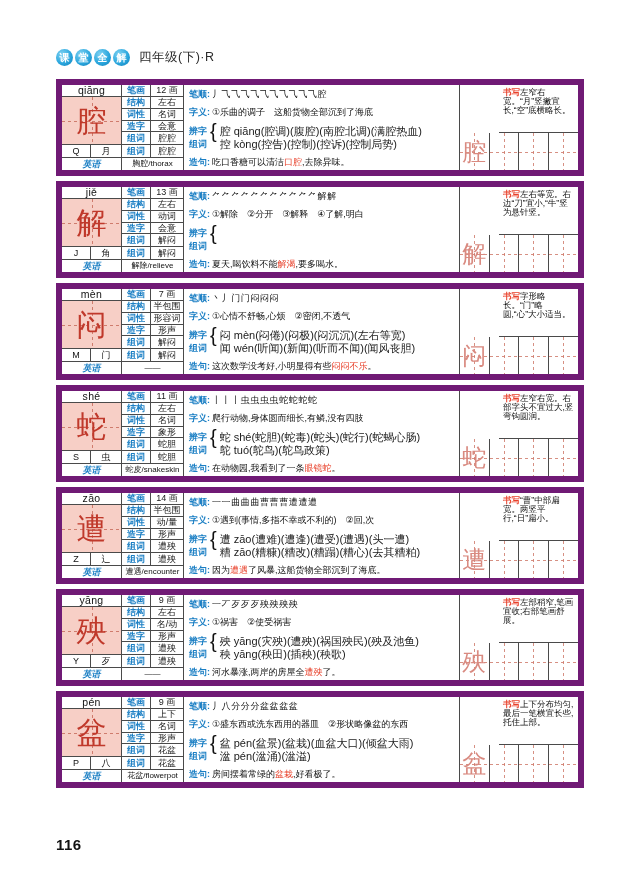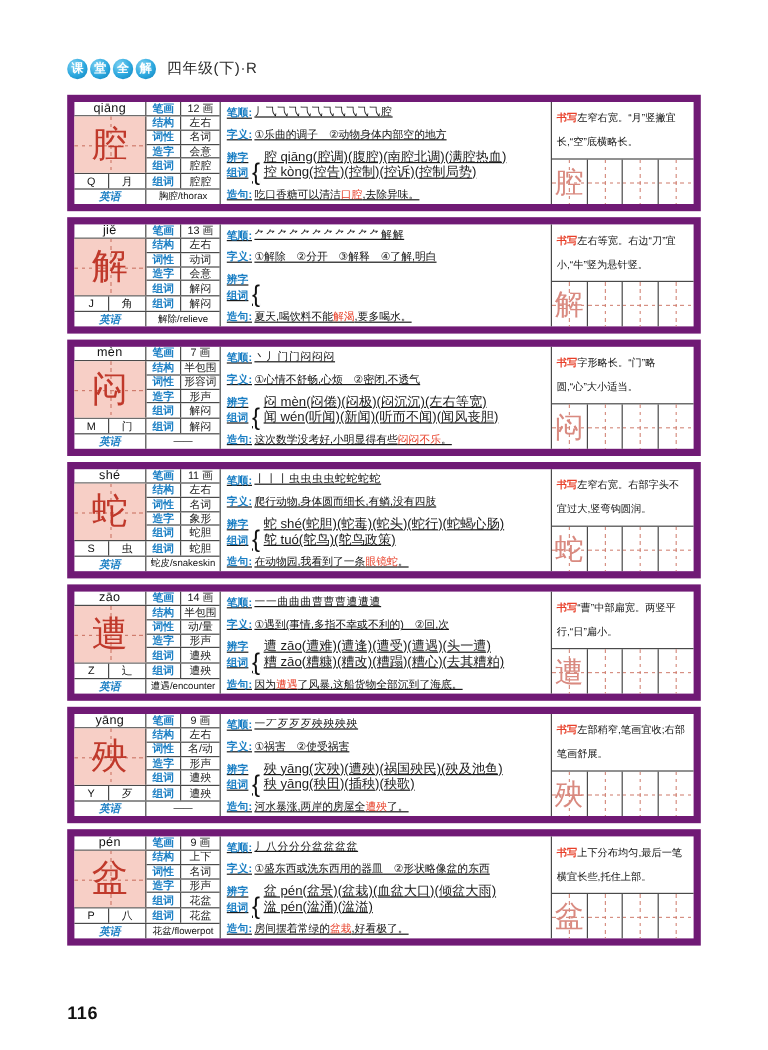--- a/index.html
+++ b/index.html
@@ -109,34 +109,33 @@
   
   .explain{
     flex:1 1 auto;
     border-right:1px solid #4a4a4a;
     box-sizing:border-box;
     padding:3px 4px 2px 5px;
     display:flex;flex-direction:column;
     justify-content:space-between;
     position:relative;
     overflow:hidden;
-    text-decoration:underline;
   }
   .ex-line{
     display:flex;align-items:flex-start;gap:2px;
     font-size:9px;line-height:12px;color:#111;
     white-space:nowrap;
   }
   .ex-lbl{color:#1b7fc4;font-weight:bold;flex:0 0 auto;}
   .stroke-seq{
     font-family:"DejaVu Sans","Liberation Sans",sans-serif;
     font-size:9px;letter-spacing:.6px;
   }
   .bian-group{
-    display:flex;align-items:flex-end;gap:2px;
+    display:flex;align-items:flex-start;gap:2px;
     position:relative;
   }
   .bian-labels{
     display:flex;flex-direction:column;gap:1px;flex:0 0 auto;
   }
   .bian-labels span{color:#1b7fc4;font-weight:bold;font-size:9px;line-height:12px;}
   .brace{
     font-size:20px;line-height:12px;color:#111;margin:0 1px;
     display:flex;align-items:center;
   }
@@ -149,22 +148,23 @@
   .writing{
     flex:0 0 118px;
     display:flex;flex-direction:column;
     box-sizing:border-box;
   }
   .write-note{
     flex:0 0 48px;
     border-bottom:1px solid #4a4a4a;
     box-sizing:border-box;
     padding:3px 4px 2px 4px;
-    font-size:8.5px;line-height:20px;color:#111;
+    font-size:8.5px;line-height:9px;color:#111;
     overflow:hidden;
+    margin-left:39px;
   }
   .write-note b{color:#e8402a;font-weight:bold;}
   .grid-row{
     flex:1 1 auto;
     display:flex;
     box-sizing:border-box;
   }
   .gbox{
     flex:1 1 25%;
     border-right:1px solid #4a4a4a;
@@ -244,21 +244,21 @@
       </div>
     </div>
 
     <div class="explain">
       <div class="ex-line">
         <span class="ex-lbl">笔顺:</span>
         <span class="stroke-seq">丿⺄⺄⺄⺄⺄⺄⺄⺄⺄⺄腔</span>
       </div>
       <div class="ex-line ex-wrap">
         <span class="ex-lbl">字义:</span>
-        <span>①乐曲的调子　②动物身体内部空的地方</span>
+        <span>①乐曲的调子　这船货物全部沉到了海底</span>
       </div>
       <div class="bian-group">
         <div class="bian-labels">
           <span>辨字</span>
           <span>组词</span>
         </div>
         <div class="brace">{</div>
         <div class="bian-rows">
           <div>腔 qiāng(腔调)(腹腔)(南腔北调)(满腔热血)</div>
           <div>控 kòng(控告)(控制)(控诉)(控制局势)</div>

